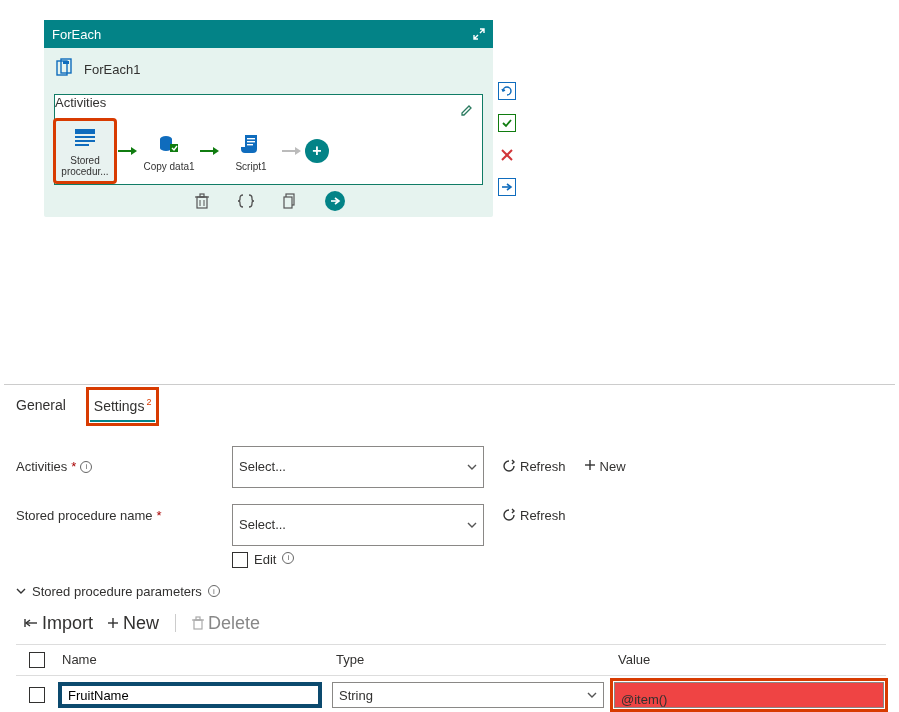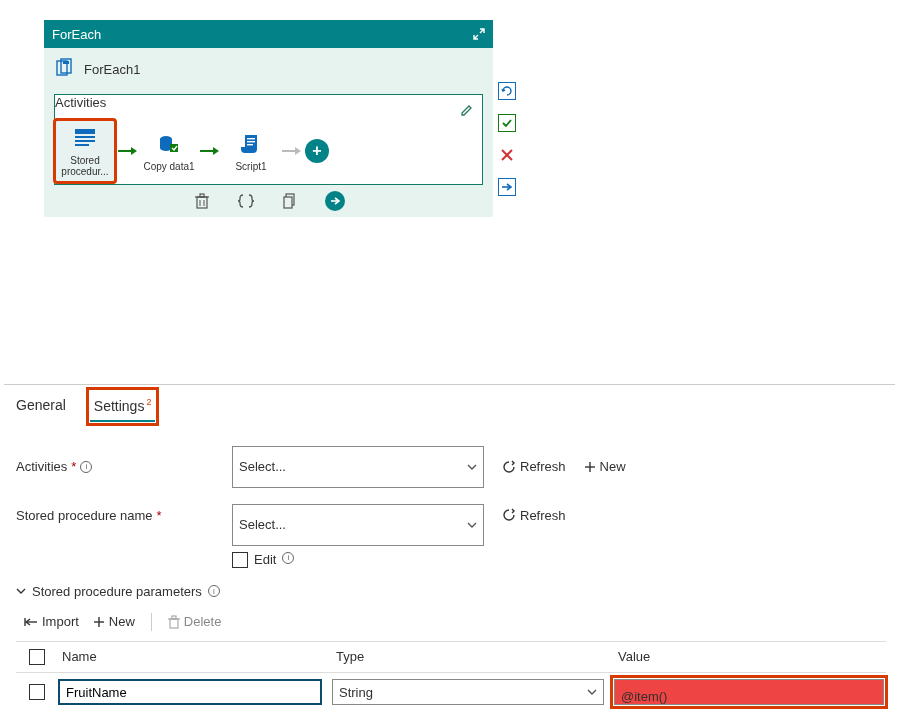--- a/index.html
+++ b/index.html
@@ -37,40 +37,40 @@
 .tab.active { border-bottom:2px solid #038387; font-weight:400; }
 .tab .sup { color:#d83b01; font-size:9px; vertical-align:super; margin-left:2px; }
 .tab-highlight { outline:3px solid #d83b01; outline-offset:1px; padding-left:4px; padding-right:4px; }
 
 .form-area { padding: 18px 12px 0 12px; }
 .form-row { display:flex; align-items:center; margin-bottom:16px; }
 .form-label { width: 216px; font-size:13px; display:flex; align-items:center; gap:4px; }
 .req { color:#a80000; }
 .info { width:12px; height:12px; border:1px solid #666; border-radius:50%; display:inline-flex; align-items:center; justify-content:center; font-size:8px; color:#666; }
 .select-box { width:252px; height:42px; border:1px solid #8a8886; padding:0 6px; display:flex; align-items:center; justify-content:space-between; font-size:13px; color:#323130; background:#fff; }
-.action-link { display:flex; align-items:center; gap:4px; margin-left:18px; font-size:13px; cursor:pointer; }
+.action-link { display:flex; align-items:flex-start; gap:4px; margin-left:18px; font-size:13px; cursor:pointer; }
 .checkbox { width:16px; height:16px; border:1px solid #323130; }
 
 .section-header { display:flex; align-items:center; gap:6px; font-size:13px; margin: 6px 0 14px 0; }
 .toolbar { display:flex; align-items:center; gap:14px; margin-bottom:10px; padding-left:8px; }
-.toolbar .tbtn { display:flex; align-items:center; gap:4px; font-size:13px; cursor:pointer; }
+.toolbar .tbtn { display:flex; align-items:center; gap:4px; font-size:18px; cursor:pointer; }
 .toolbar .divider { width:1px; height:18px; background:#ccc; margin:0 2px; }
 
 .param-table { width: 870px; }
 .table-head { display:flex; align-items:center; border-top:1px solid #ddd; border-bottom:1px solid #ddd; height:32px; }
 .th-check { width:42px; display:flex; justify-content:center; }
 .th-name { width:274px; padding-left:4px; font-size:13px; }
 .th-type { width:282px; padding-left:4px; font-size:13px; }
 .th-value { flex:1; padding-left:4px; font-size:13px; }
 .table-row { display:flex; align-items:center; height:40px; border-bottom:1px solid #ddd; }
 .td-check { width:42px; display:flex; justify-content:center; }
 .td-name { width:274px; padding-right:10px; }
 .td-type { width:282px; padding-right:10px; }
 .td-value { flex:1; padding-right:2px; }
-.tinput { width:100%; height:26px; border:2px solid #0c4a6e; padding:0 6px; font-size:13px; }
+.tinput { width:100%; height:26px; border:4px solid #0c4a6e; padding:0 6px; font-size:13px; }
 .tselect { width:100%; height:26px; border:1px solid #8a8886; padding:0 6px; font-size:13px; display:flex; align-items:center; justify-content:space-between; background:#fff; }
 .value-box { width:100%; height:26px; border:1px solid #8a8886; background:#ef4444; padding:0 6px; font-size:13px; display:flex; align-items:flex-end; }
 .value-highlight { outline:3px solid #d83b01; outline-offset:1px; }
 
 svg { display:block; }
 </style>
 </head>
 <body>
 
 <div class="foreach-card">

